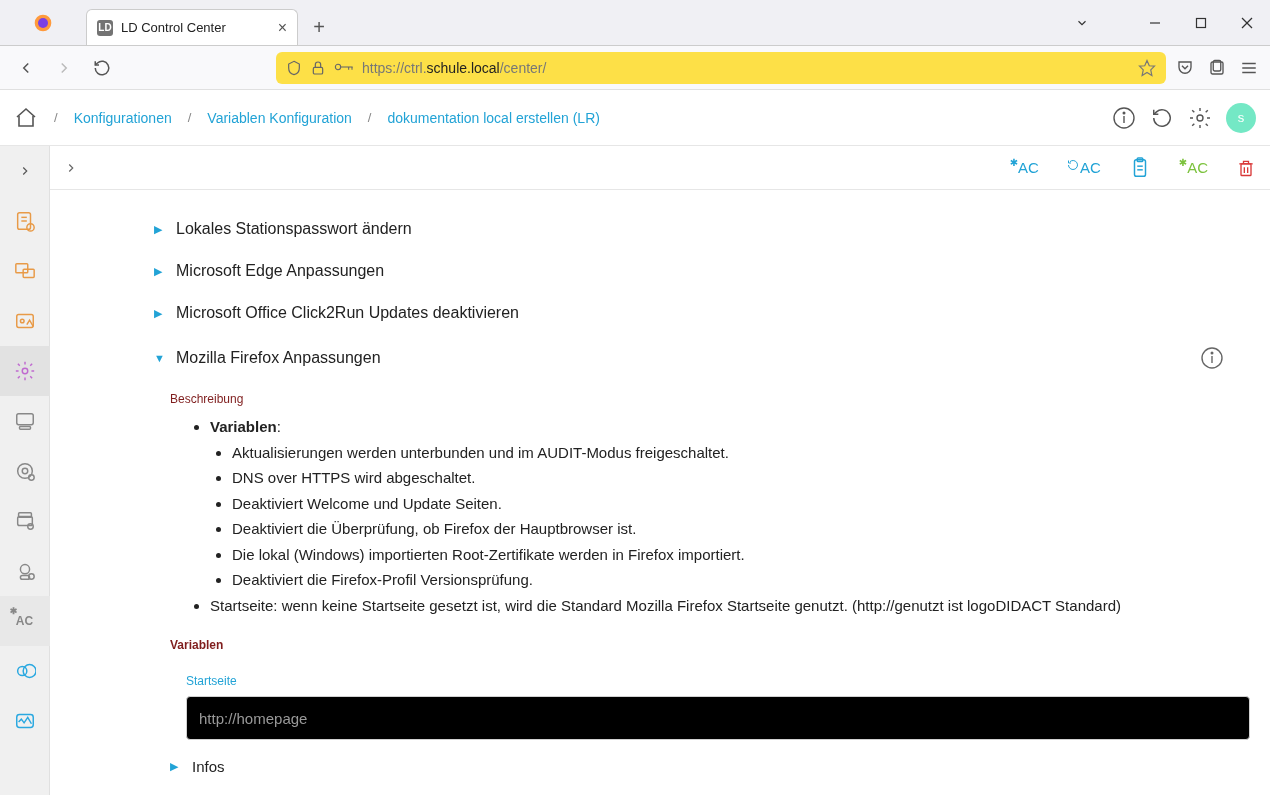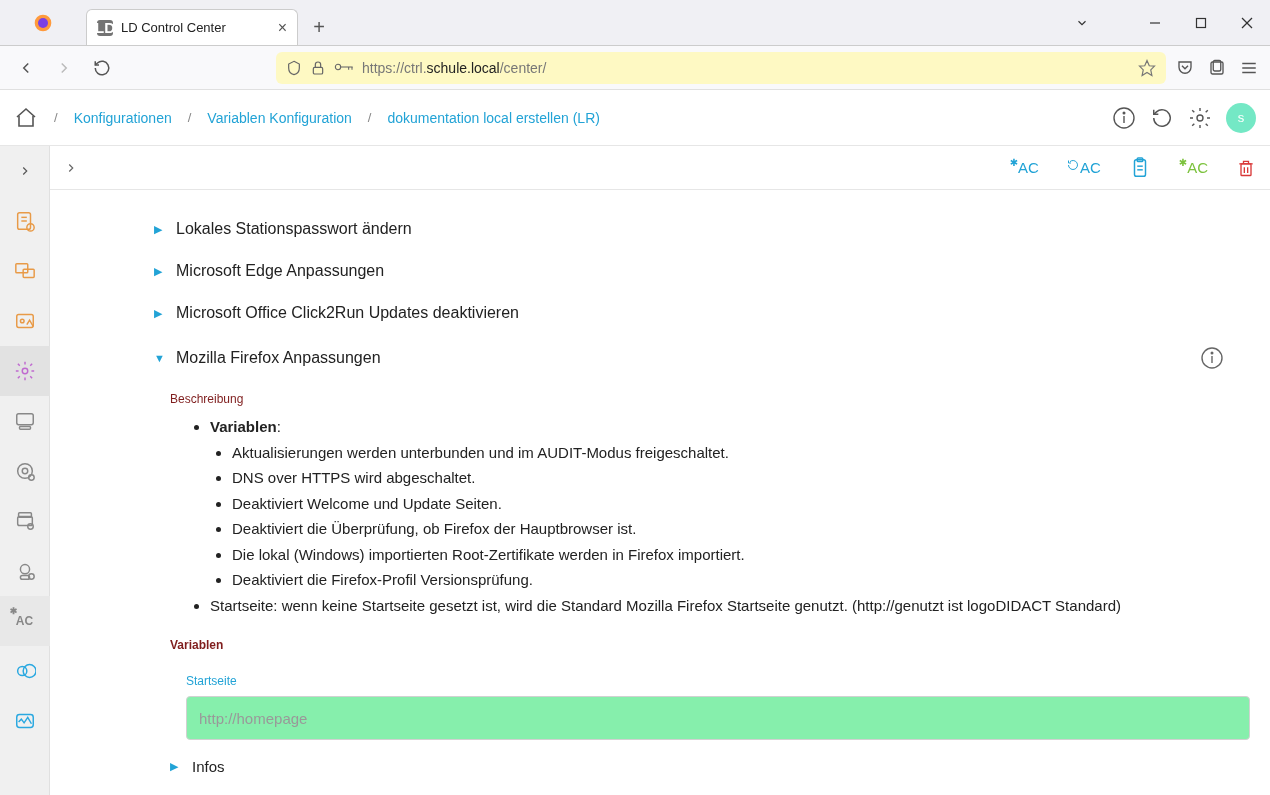--- a/index.html
+++ b/index.html
@@ -4,31 +4,31 @@
 <style>
 * { margin: 0; padding: 0; box-sizing: border-box; font-family: -apple-system, BlinkMacSystemFont, "Segoe UI", Arial, sans-serif; }
 html, body { width: 1270px; height: 795px; overflow: hidden; background: #fff; }
 
 
 .browser-top { height: 46px; background: #f0f0f4; display: flex; align-items: stretch; border-bottom: 1px solid #ccc; }
 .ff-badge { width: 86px; display: flex; align-items: center; justify-content: center; }
 .ff-icon { width: 20px; height: 20px; }
 .tabs-strip { flex: 1; display: flex; align-items: flex-end; padding-top: 8px; }
 .tab { height: 36px; background: #fff; border: 1px solid #ccc; border-bottom: none; border-radius: 6px 6px 0 0; display: flex; align-items: center; padding: 0 10px; gap: 8px; width: 212px; font-size: 13px; color: #222; }
-.tab .favicon { width: 16px; height: 16px; background: #737373; border-radius: 3px; color: #fff; display:flex;align-items:center;justify-content:center;font-size:15px;font-weight:700; }
+.tab .favicon { width: 16px; height: 16px; background: #737373; border-radius: 3px; color: #fff; display:flex;align-items:center;justify-content:center;font-size:10px;font-weight:700; }
 .tab .tab-close { margin-left: auto; color: #555; font-size: 16px; cursor: pointer; }
 .new-tab { width: 30px; height: 30px; display:flex;align-items:center;justify-content:center;color:#555;font-size:20px;margin-left:6px;margin-bottom:3px;cursor:pointer; }
 .window-controls { display:flex; align-items:center; gap: 0; margin-left:auto; }
 .wc { width: 46px; height: 46px; display:flex;align-items:center;justify-content:center;color:#333; }
 .wc.chev { width: 40px; margin-right: 30px; }
 
 .addr-bar { height: 44px; background: #f9f9fb; display:flex; align-items:center; padding: 0 12px; gap: 10px; border-bottom: 1px solid #e0e0e0; }
 .nav-btn { width: 28px; height: 28px; display:flex;align-items:center;justify-content:center;color:#555; }
 .nav-btn.disabled { color: #bbb; }
-.url-box { flex:1; height: 32px; background:#fef9c3; border-radius: 6px; display:flex; align-items:center; padding: 0 10px; gap:8px; color:#777; font-size:14px; }
+.url-box { flex:1; height: 32px; background:#fde047; border-radius: 6px; display:flex; align-items:center; padding: 0 10px; gap:8px; color:#777; font-size:14px; }
 .url-box .icons-left { display:flex; gap:8px; color:#666; }
 .url-box .url-text { display:flex; align-items:center; }
 .url-box .url-host { color:#222; }
 .url-box .star { margin-left:auto; color:#777; }
 .right-tools { display:flex; gap:14px; align-items:center; color:#555; }
 
 
 .app-header { height: 56px; border-bottom: 1px solid #e6e6e6; display:flex; align-items:center; padding: 0 14px; gap: 10px; }
 .home-icon { color:#555; }
 .bc-sep { color:#888; font-size:13px; padding: 0 6px; }
@@ -63,21 +63,21 @@
 .acc-infoicon { margin-left:auto; margin-right:22px; color:#666; }
 
 .section-label { color:#7f1d1d; font-size:12px; padding: 10px 0 8px 120px; }
 .desc-list { padding: 0 40px 10px 140px; font-size:15px; color:#222; line-height:1.7; }
 .desc-list ul { list-style: disc; padding-left: 20px; }
 .desc-list ul ul { padding-left: 22px; }
 .hinweise { font-weight:700; }
 
 .var-label { color:#22a3d6; font-size:12px; padding: 14px 0 4px 136px; }
 .input-wrap { padding: 4px 20px 10px 136px; }
-.input-wrap input { width: 100%; height: 44px; border:1px solid #d1d1d1; border-radius:4px; padding:0 12px; font-size:15px; color:#666; background:#86efac; }
+.input-wrap input { width: 100%; height: 44px; border:1px solid #d1d1d1; border-radius:4px; padding:0 12px; font-size:15px; color:#666; background:#000000; }
 .input-wrap input::placeholder { color:#999; }
 
 .infos-row { display:flex; align-items:center; gap:10px; padding: 8px 24px 8px 120px; font-size:15px; color:#222; cursor:pointer; }
 .infos-row .tri { color:#22a3d6; font-size:11px; width:12px; }
 
 svg { display:block; }
 </style>
 </head>
 <body>
 

